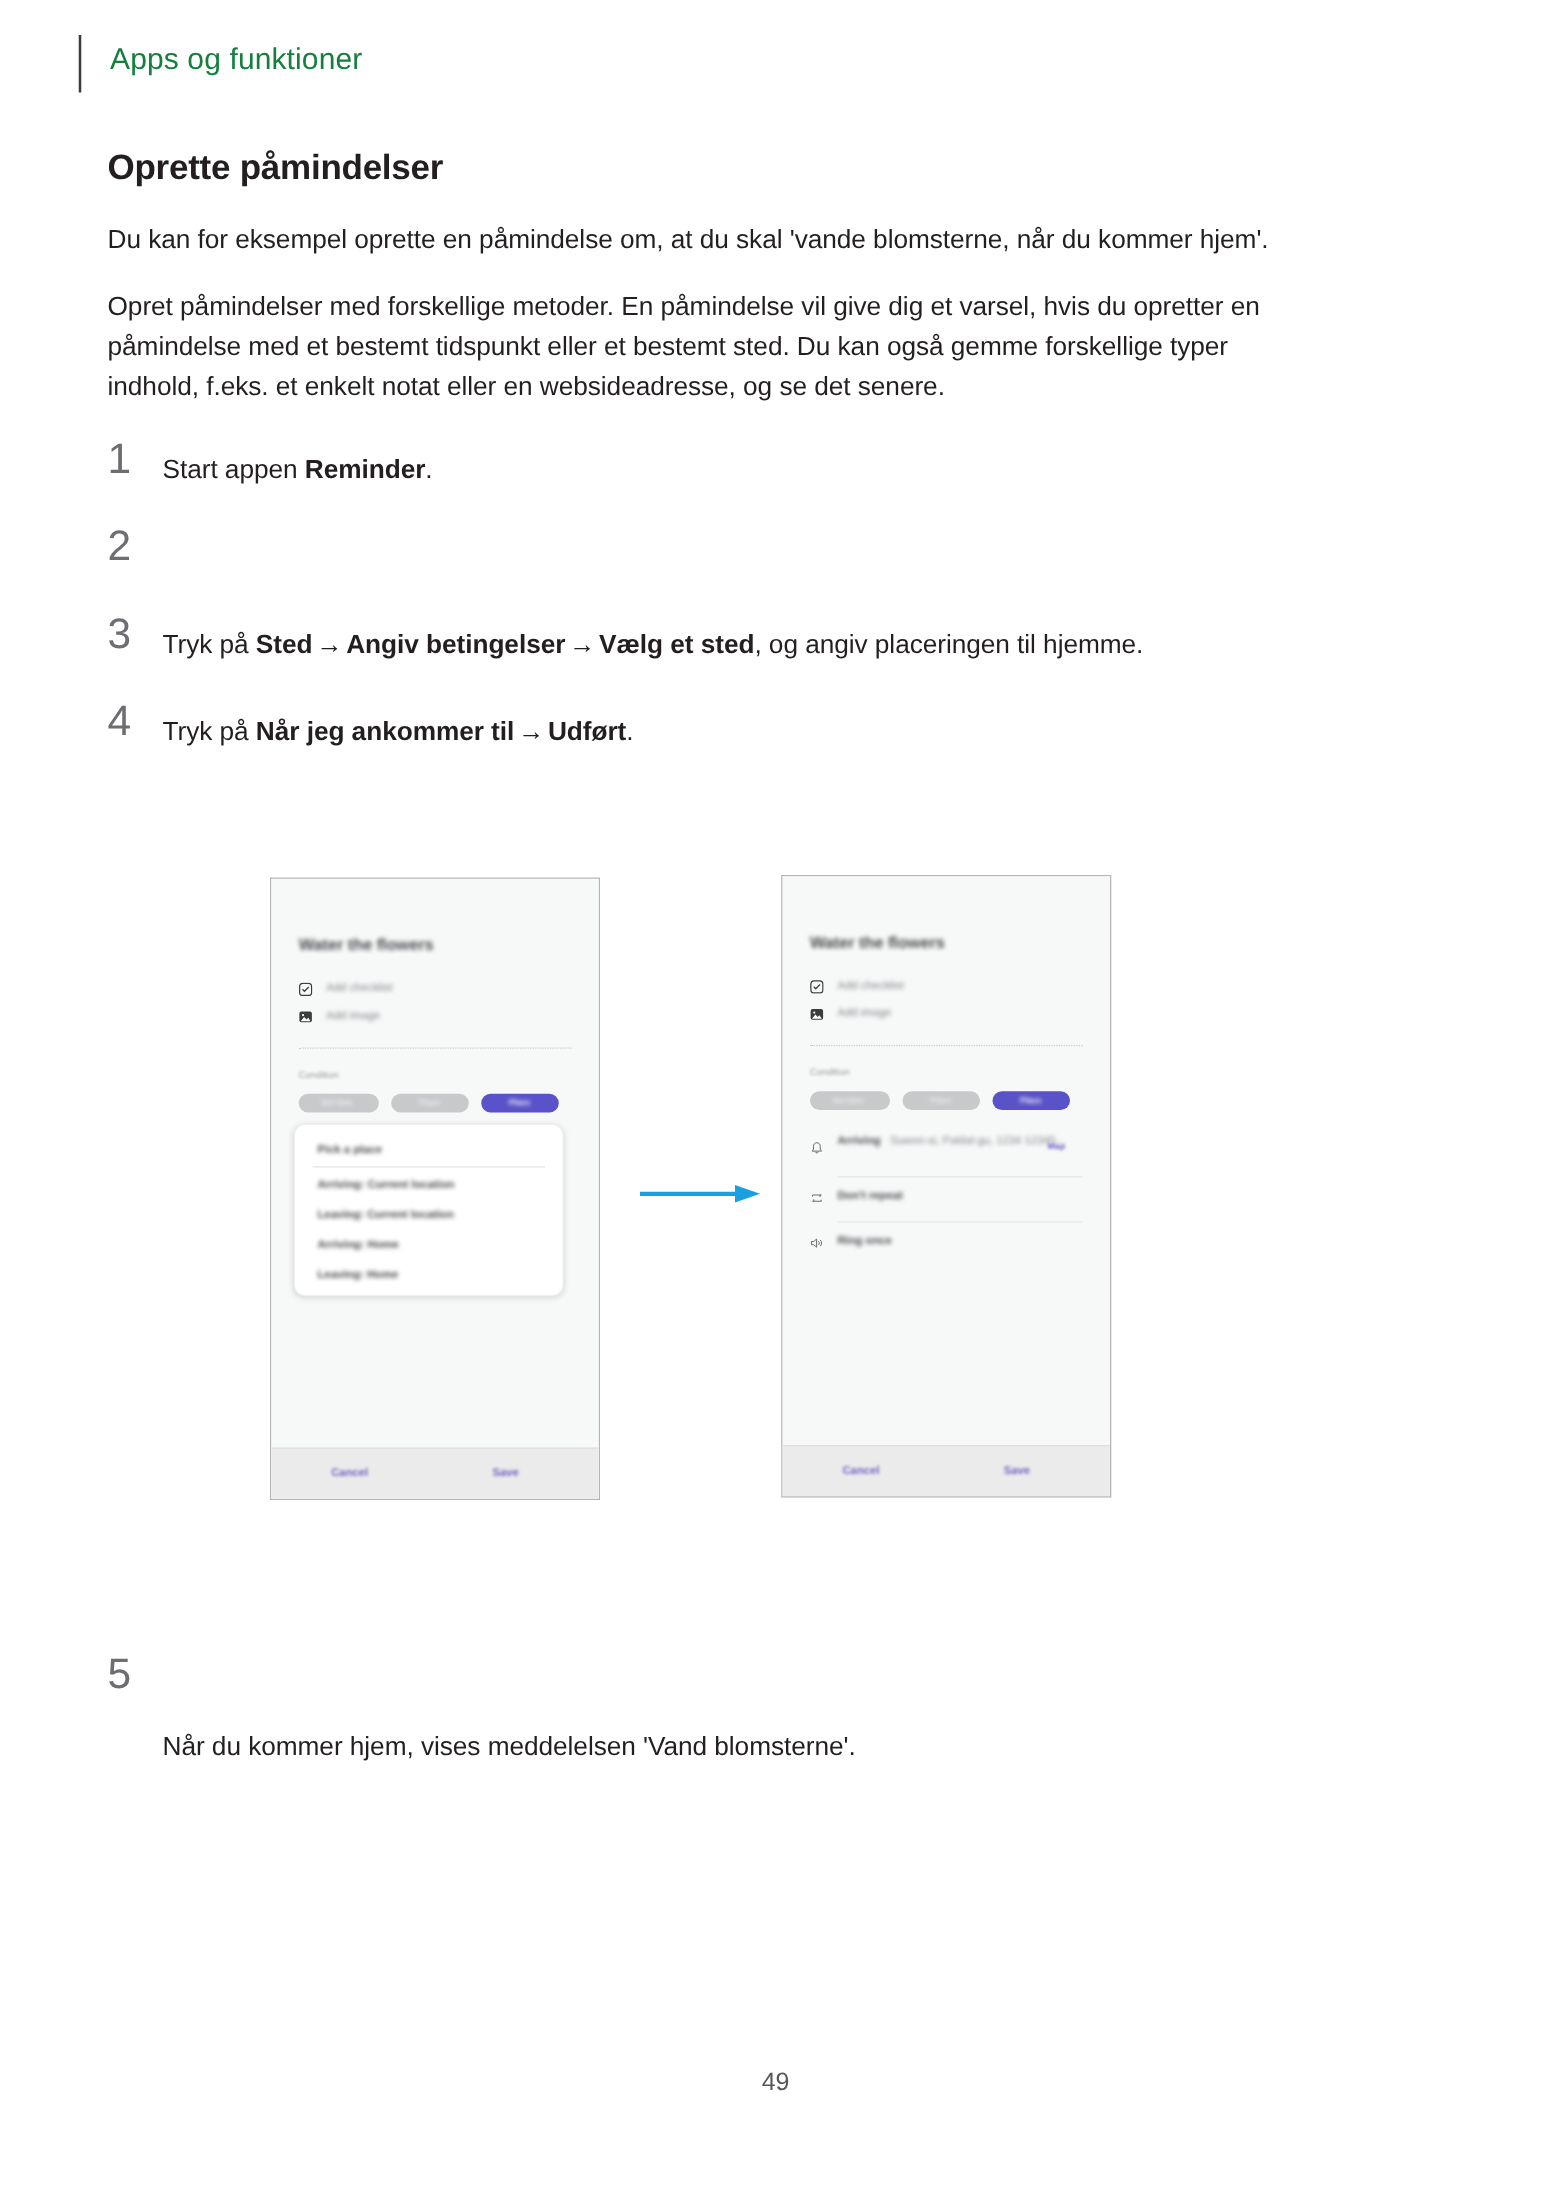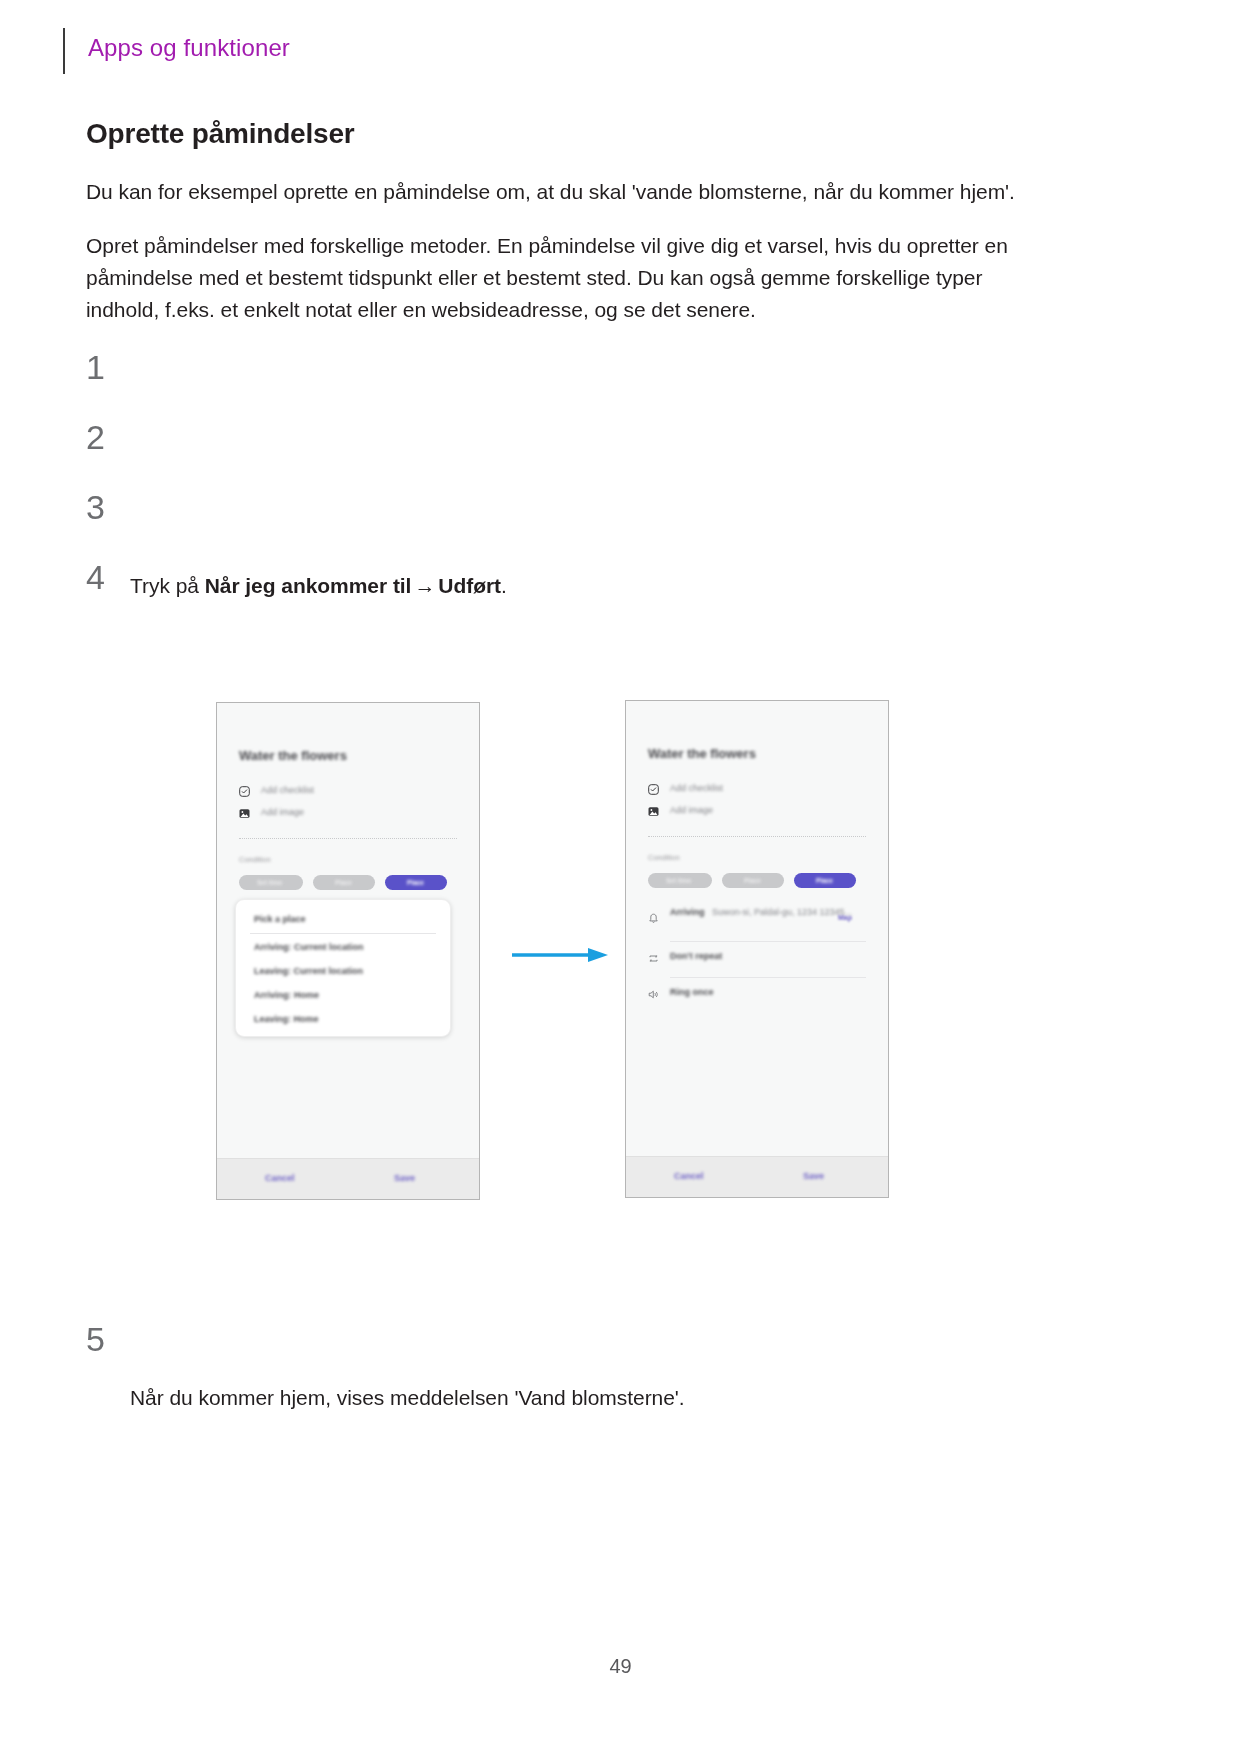--- a/index.html
+++ b/index.html
@@ -30,21 +30,21 @@
     top: 6px;
     width: 2px;
     height: 46px;
     background: #3a3a3a;
   }
   .header-title {
     position: absolute;
     left: 88px;
     top: 12px;
     font-size: 24px;
-    color: #a21caf;
+    color: #15803d;
     letter-spacing: 0.1px;
     white-space: nowrap;
   }
 
   
   .content {
     position: absolute;
     left: 86px;
     top: 118px;
     width: 950px;
@@ -282,26 +282,28 @@
 </div>
 
 <div class="content">
   <h1 class="section-title">Oprette påmindelser</h1>
   <p class="body-text">Du kan for eksempel oprette en påmindelse om, at du skal 'vande blomsterne, når du kommer hjem'.</p>
   <p class="body-text">Opret påmindelser med forskellige metoder. En påmindelse vil give dig et varsel, hvis du opretter en påmindelse med et bestemt tidspunkt eller et bestemt sted. Du kan også gemme forskellige typer indhold, f.eks. et enkelt notat eller en websideadresse, og se det senere.</p>
 
   <div class="steps">
     <div class="step">
       <div class="step-num">1</div>
+      <div class="step-body">Start appen <b>Reminder</b>.</div>
     </div>
     <div class="step">
       <div class="step-num">2</div>
     </div>
     <div class="step">
       <div class="step-num">3</div>
+      <div class="step-body">Tryk på <b>Sted</b><span class="arrow-glyph">→</span><b>Angiv betingelser</b><span class="arrow-glyph">→</span><b>Vælg et sted</b>, og angiv placeringen til hjemme.</div>
     </div>
     <div class="step">
       <div class="step-num">4</div>
       <div class="step-body">Tryk på <b>Når jeg ankommer til</b><span class="arrow-glyph">→</span><b>Udført</b>.</div>
     </div>
   </div>
 </div>
 
 <div class="figure">
 

